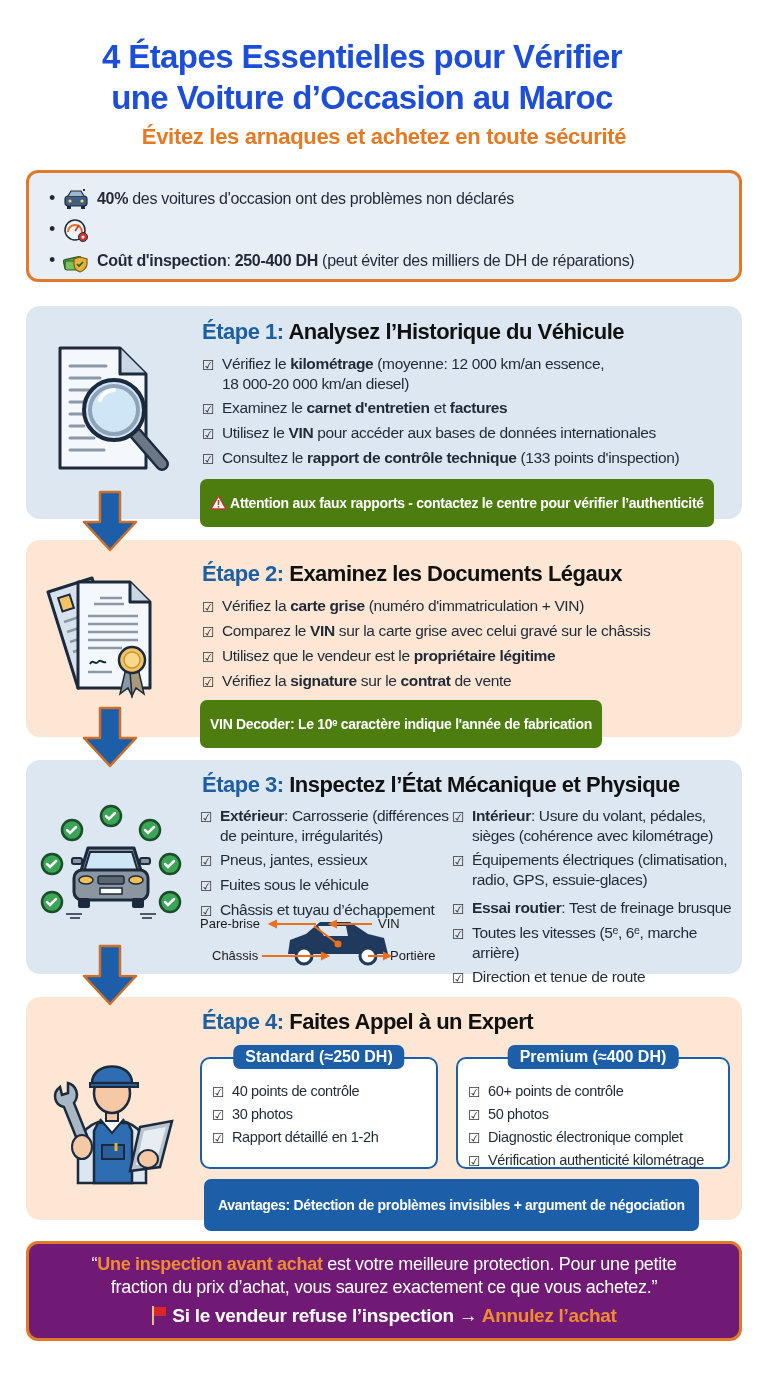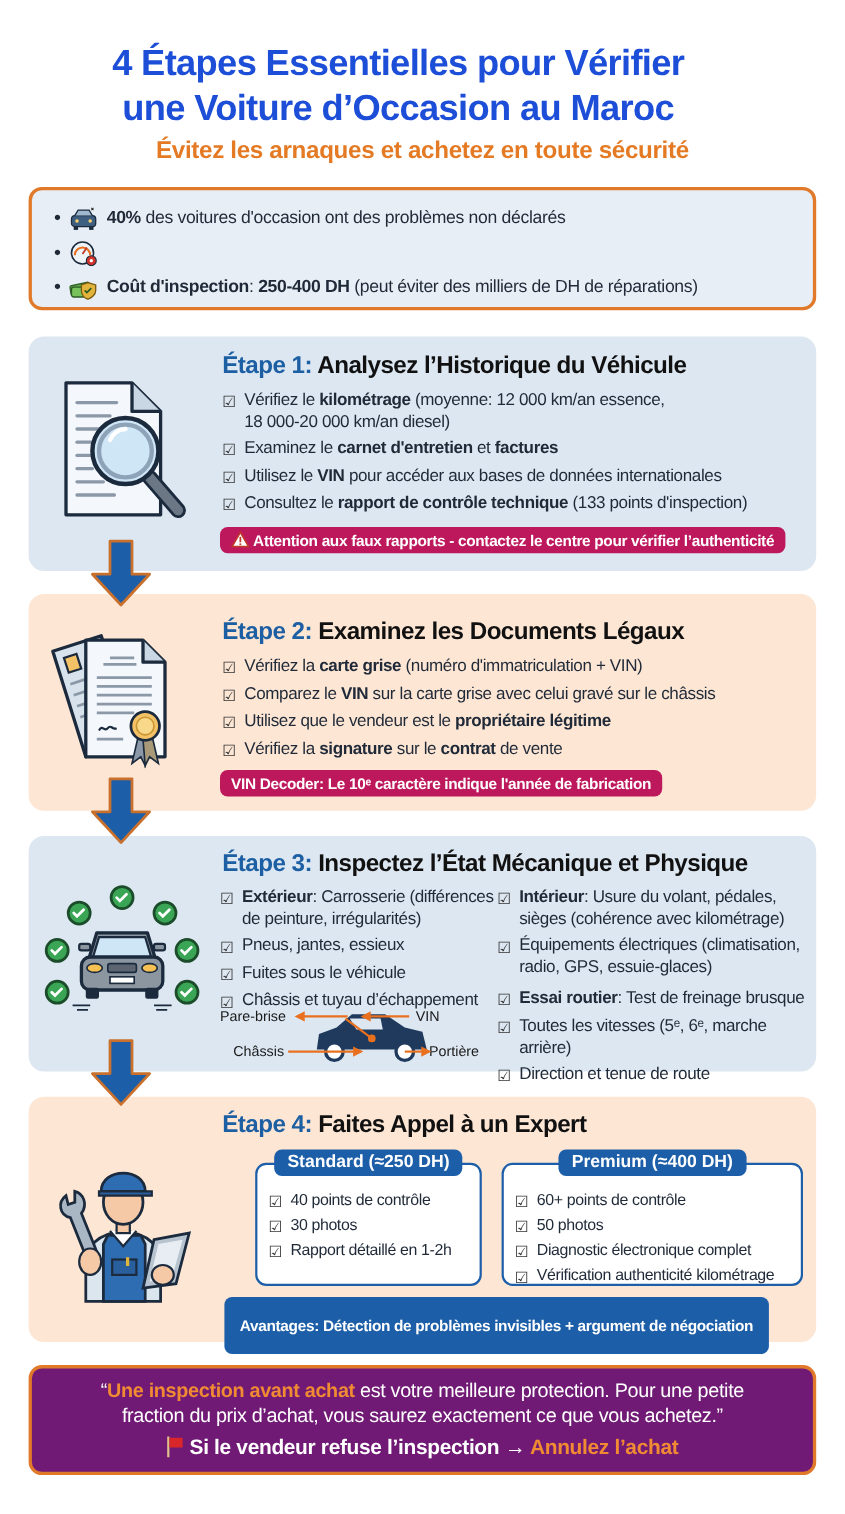--- a/index.html
+++ b/index.html
@@ -21,22 +21,22 @@
 
     .card { position: absolute; left: 26px; width: 716px; border-radius: 14px; }
     .card.blue { background: #dde7f1; }
     .card.peach { background: #fde6d4; }
     .card-title { position: absolute; left: 176px; font-weight: 700; font-size: 22px; color: #111; letter-spacing: -0.5px; white-space: nowrap; }
     .card-title .step { color: #1d5fa3; }
     .items { position: absolute; left: 176px; }
     .item { font-size: 15.5px; line-height: 20px; color: #1f2937; display: flex; letter-spacing: -0.35px; margin-bottom: 4px; }
     .item .ck { width: 20px; flex: 0 0 20px; color: #333; font-size: 14px; margin-top: 1px; }
     .item b { font-weight: 700; }
-    .pill { position: absolute; background: #be185d; color: #fff; font-weight: 700; font-size: 14px;
-      border-radius: 7px; padding: 4px 10px; white-space: nowrap; letter-spacing: -0.3px; }
+    .pill { position: absolute; background: #4d7c0f; color: #fff; font-weight: 700; font-size: 14px;
+      border-radius: 7px; padding: 16px 10px; white-space: nowrap; letter-spacing: -0.3px; }
     .pill.bluep { background: #1c5ea8; }
 
     .arrow { position: absolute; left: 82px; width: 56px; height: 62px; }
 
     .icon-box { position: absolute; }
 
     .plan { position: absolute; background: #fff; border: 2px solid #1c5ea8; border-radius: 10px; }
     .plan-head { position: absolute; top: -14px; left: 50%; transform: translateX(-50%); background: #1c5ea8; color: #fff;
       font-weight: 700; font-size: 16px; padding: 3px 12px; border-radius: 7px; white-space: nowrap; }
     .plan .items { left: 10px; top: 22px; }
@@ -333,21 +333,21 @@
       <path d="M16 40 C8 46 10 58 20 60 L36 100 L46 96 L30 56 C36 48 32 38 24 36 L24 46 L18 48 Z" fill="#a9b6c3" stroke="#1b2a3d" stroke-width="2.5"></path>
       <ellipse cx="38" cy="100" rx="10" ry="12" fill="#f5c9a6" stroke="#1b2a3d" stroke-width="2"></ellipse>
       <path d="M96 80 L128 74 L116 120 L86 124 Z" fill="#b7c3cf" stroke="#1b2a3d" stroke-width="2.5"></path>
       <path d="M100 84 L122 80 L112 116 L92 118 Z" fill="#e7edf3"></path>
       <ellipse cx="104" cy="112" rx="10" ry="9" fill="#f5c9a6" stroke="#1b2a3d" stroke-width="2"></ellipse>
     </svg>
   </div>
   <div class="card-title" style="top:12px;">
     <span class="step">Étape 4:</span><span> Faites Appel à un Expert</span>
   </div>
-  <div class="plan" style="left:174px;top:60px;width:206px;height:112px;margin-left:32px;">
+  <div class="plan" style="left:174px;top:60px;width:238px;height:112px;">
     <div class="plan-head">Standard (≈250 DH)</div>
     <div class="items">
       <div class="item">
           <span class="ck">☑</span>
           <span>40 points de contrôle</span>
         </div>
       <div class="item">
           <span class="ck">☑</span>
           <span>30 photos</span>
         </div>

